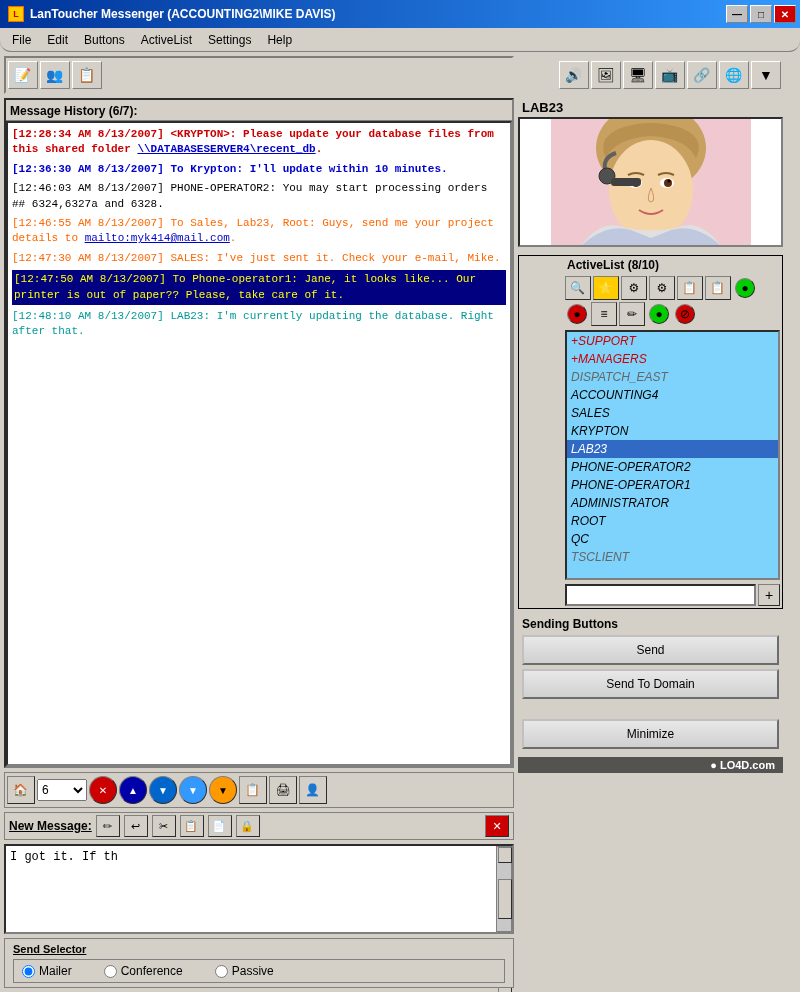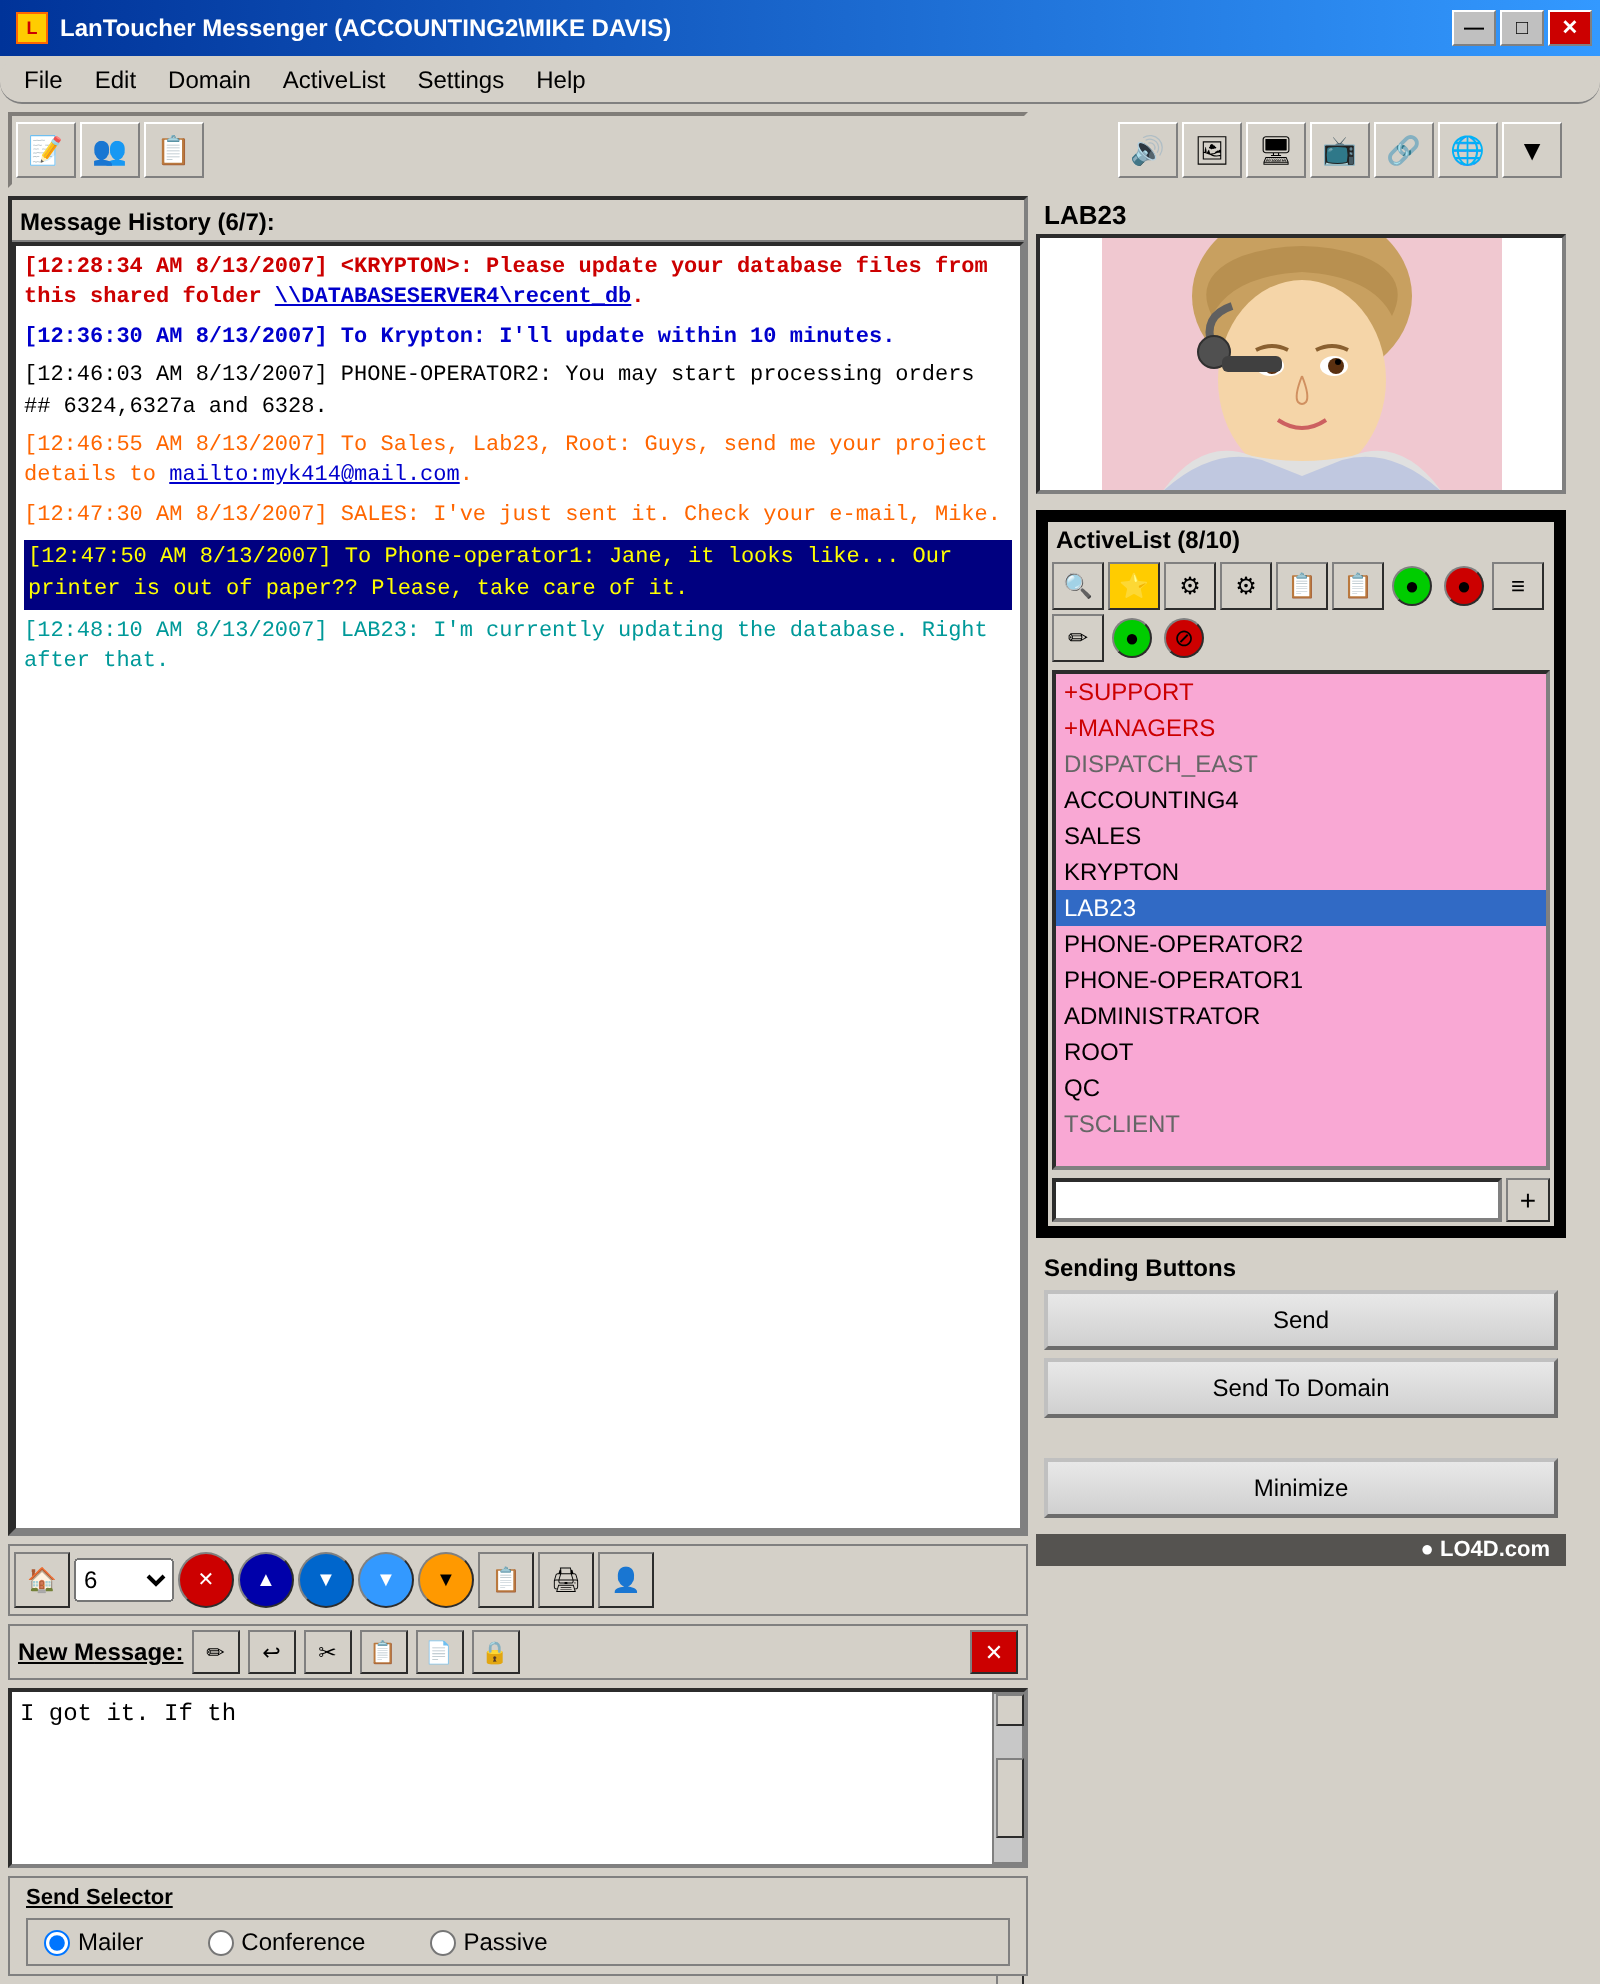--- a/index.html
+++ b/index.html
@@ -252,22 +252,23 @@
       height: 130px;
       display: flex;
       align-items: center;
       justify-content: center;
       overflow: hidden;
       position: relative;
     }
 
     
     .active-list-section {
-      border: 6px solid #000000;
-      background: #d4d0c8;
+      border: 1px solid #000000;
+      background: #d4d0c8;
+      padding-left: 44px;
     }
     .active-list-header {
       font-weight: bold;
       font-size: 12px;
       padding: 2px 4px;
       background: #d4d0c8;
     }
     .active-list-toolbar {
       display: flex;
       gap: 2px;
@@ -279,25 +280,26 @@
       height: 24px;
       background: #d4d0c8;
       border: 1px outset #808080;
       cursor: pointer;
       display: flex;
       align-items: center;
       justify-content: center;
       font-size: 12px;
     }
     .active-list-items {
-      background: #f9a8d4;
+      background: #7dd3fc;
       border: 2px inset #808080;
       height: 250px;
       overflow-y: auto;
       margin: 2px;
+      font-style: italic;
     }
     .al-item {
       padding: 2px 4px;
       font-size: 12px;
       cursor: pointer;
       white-space: nowrap;
     }
     .al-item.selected { background: #316ac5; color: white; }
     .al-item.group { color: #cc0000; }
     .al-item.gray { color: #666666; }
@@ -388,21 +390,21 @@
   <div class="title-buttons">
     <div class="title-btn">—</div>
     <div class="title-btn">□</div>
     <div class="title-btn close-btn">✕</div>
   </div>
 </div>
 
 <div class="menu-bar">
   <span class="menu-item">File</span>
   <span class="menu-item">Edit</span>
-  <span class="menu-item">Domain</span>
+  <span class="menu-item">Buttons</span>
   <span class="menu-item">ActiveList</span>
   <span class="menu-item">Settings</span>
   <span class="menu-item">Help</span>
 </div>
 
 <div class="main-container">
 
   <div class="left-panel">
 
     <div class="toolbar">

